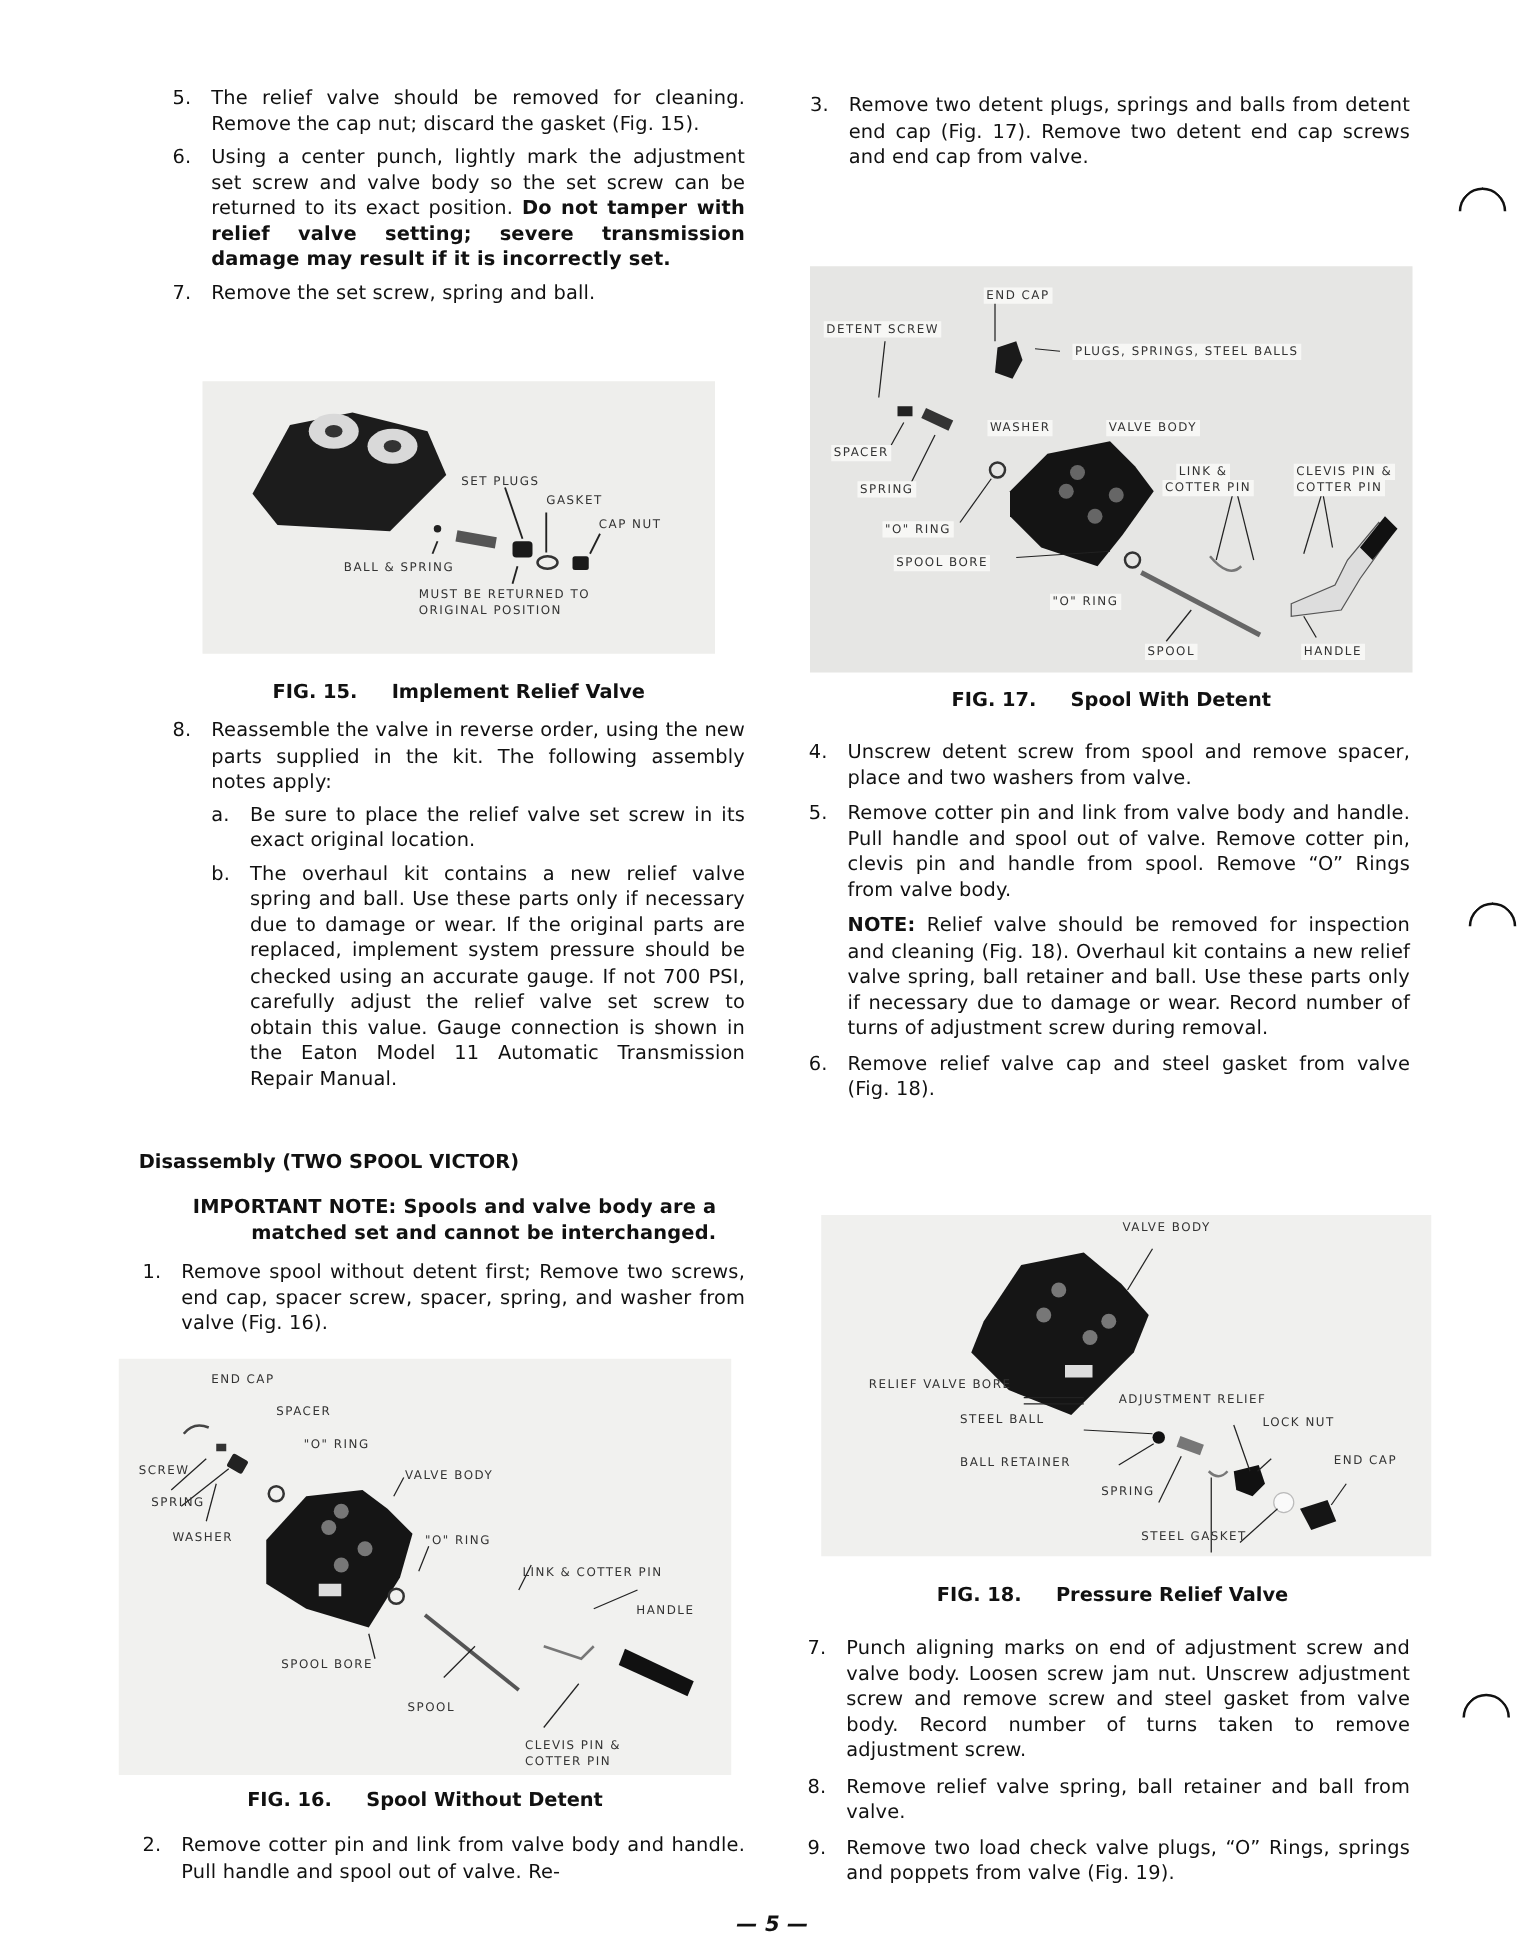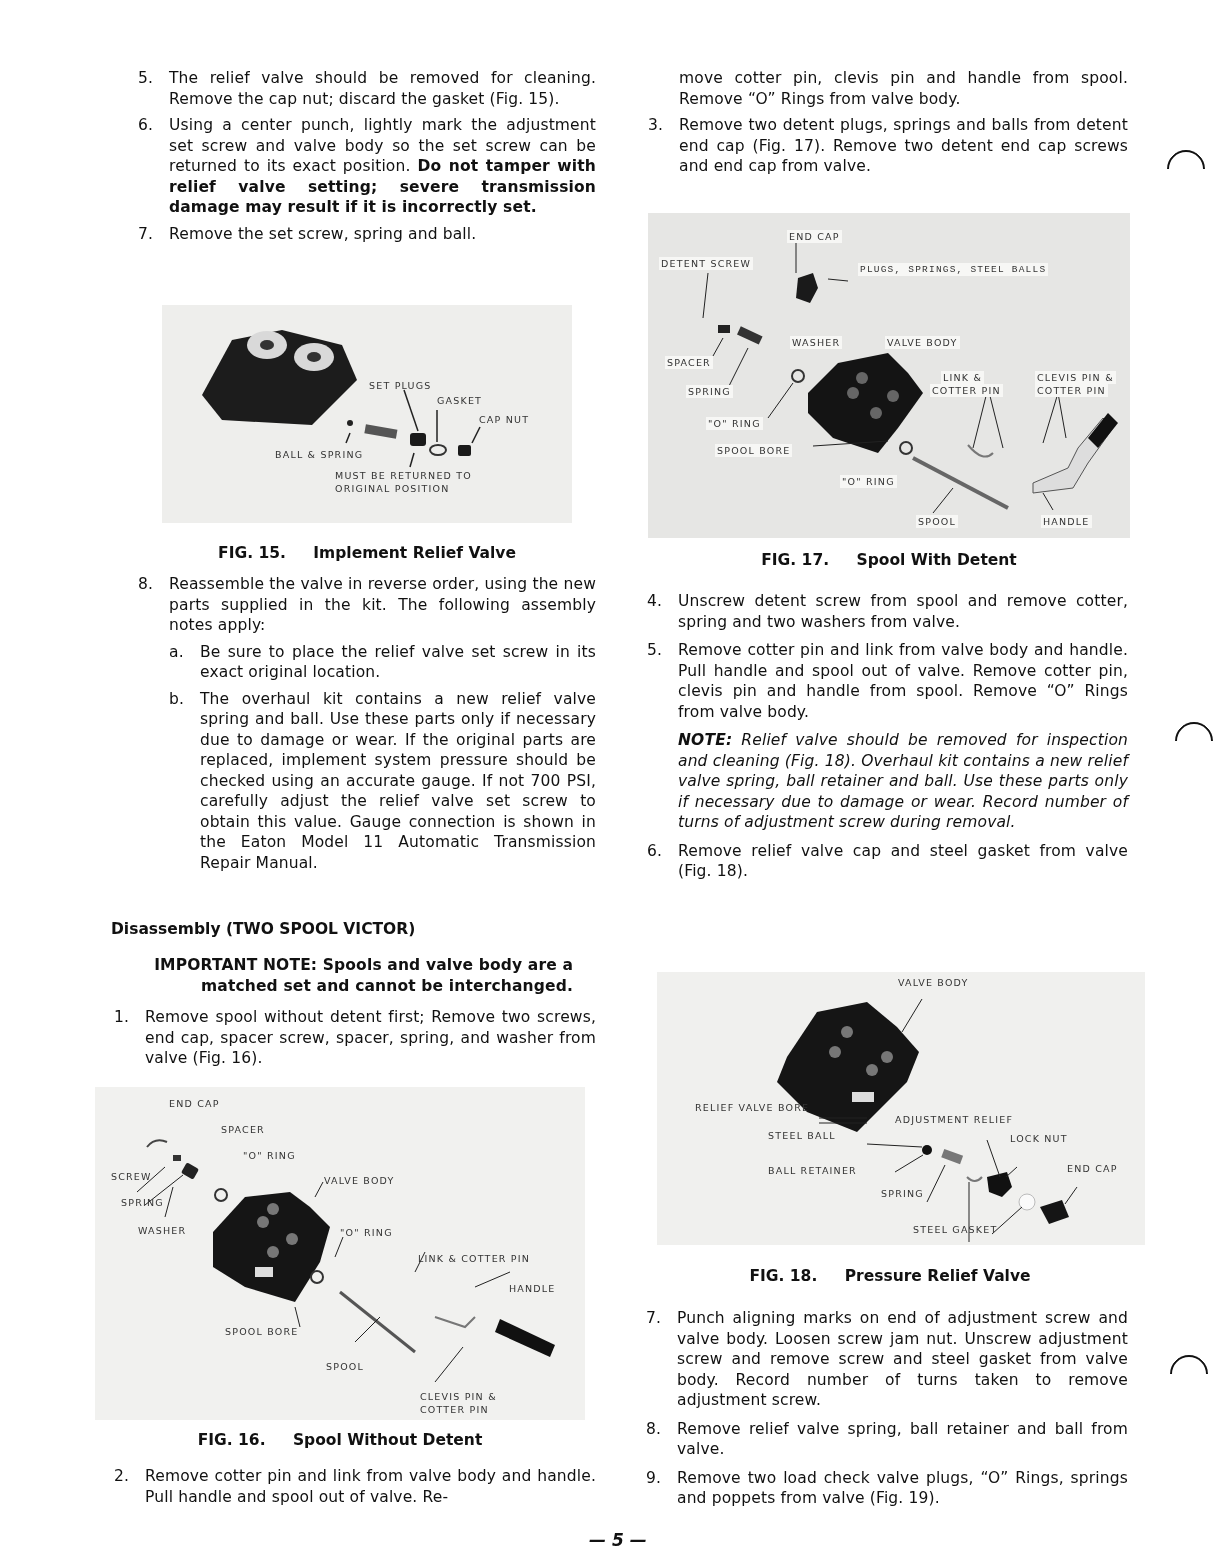--- a/index.html
+++ b/index.html
@@ -150,21 +150,20 @@
 </div>
 
 <div class="col" style="left:145px; top:1466px; width:451px;">
   <div class="item p">
     <span class="num">2.</span>
     <span>Remove cotter pin and link from valve body and handle. Pull handle and spool out of valve. Re-</span>
   </div>
 </div>
 
 <div class="col" style="left:679px; top:68px; width:449px;">
-  <div class="p">move cotter pin, clevis pin and handle from spool. Remove “O” Rings from valve body.</div>
   <div class="item p" style="margin-top:6px;">
     <span class="num">3.</span>
     <span>Remove two detent plugs, springs and balls from detent end cap (Fig. 17). Remove two detent end cap screws and end cap from valve.</span>
   </div>
 </div>
 
 <div class="photo" style="left:648px; top:213px; width:482px; height:325px; background:#e6e6e4;">
   <svg viewBox="0 0 482 325">
     <path d="M160 180 L190 150 L240 140 L260 160 L275 180 L250 215 L230 240 L185 225 L160 200 Z" fill="#141414"></path>
     <circle cx="205" cy="180" r="6" fill="#666"></circle>
@@ -189,21 +188,21 @@
     <line x1="165" y1="233" x2="240" y2="228" stroke="#222"></line>
     <line x1="340" y1="175" x2="325" y2="235" stroke="#222"></line>
     <line x1="340" y1="175" x2="355" y2="235" stroke="#222"></line>
     <line x1="410" y1="180" x2="395" y2="230" stroke="#222"></line>
     <line x1="410" y1="180" x2="418" y2="225" stroke="#222"></line>
     <line x1="285" y1="300" x2="305" y2="275" stroke="#222"></line>
     <line x1="405" y1="297" x2="395" y2="280" stroke="#222"></line>
   </svg>
   <span class="lbl box" style="left:139px; top:17px;">END CAP</span>
   <span class="lbl box" style="left:11px; top:44px;text-align:right;">DETENT SCREW</span>
-  <span class="lbl box" style="left:210px; top:50px;font-family:Liberation Mono, monospace;">PLUGS, SPRINGS, STEEL BALLS</span>
+  <span class="lbl box" style="left:210px; top:62px;">PLUGS, SPRINGS, STEEL BALLS</span>
   <span class="lbl box" style="left:142px; top:123px;">WASHER</span>
   <span class="lbl box" style="left:237px; top:123px;">VALVE BODY</span>
   <span class="lbl box" style="left:17px; top:143px;">SPACER</span>
   <span class="lbl box" style="left:282px; top:158px;margin-left:11px;">LINK &amp;</span>
   <span class="lbl box" style="left:387px; top:158px;">CLEVIS PIN &amp;</span>
   <span class="lbl box" style="left:38px; top:172px;">SPRING</span>
   <span class="lbl box" style="left:282px; top:171px;">COTTER PIN</span>
   <span class="lbl box" style="left:387px; top:171px;">COTTER PIN</span>
   <span class="lbl box" style="left:58px; top:204px;">"O" RING</span>
   <span class="lbl box" style="left:67px; top:231px;">SPOOL BORE</span>
@@ -213,27 +212,27 @@
 </div>
 
 <div class="cap" style="left:648px; top:551px; width:482px;">
   <span class="fig">FIG. 17.</span>
   <span>Spool With Detent</span>
 </div>
 
 <div class="col" style="left:678px; top:591px; width:450px;">
   <div class="item p">
     <span class="num">4.</span>
-    <span>Unscrew detent screw from spool and remove cotter, spring and two washers from valve.</span>
+    <span>Unscrew detent screw from spool and remove spacer, place and two washers from valve.</span>
   </div>
   <div class="item p" style="margin-top:8px;">
     <span class="num">5.</span>
     <span>Remove cotter pin and link from valve body and handle. Pull handle and spool out of valve. Remove cotter pin, clevis pin and handle from spool. Remove “O” Rings from valve body.</span>
   </div>
-  <div class="p" style="margin-top:8px;font-style:italic;">
+  <div class="p" style="margin-top:8px;">
     <b>NOTE:</b>
     <span>Relief valve should be removed for inspection and cleaning (Fig. 18). Overhaul kit contains a new relief valve spring, ball retainer and ball. Use these parts only if necessary due to damage or wear. Record number of turns of adjustment screw during removal.</span>
   </div>
   <div class="item p" style="margin-top:8px;">
     <span class="num">6.</span>
     <span>Remove relief valve cap and steel gasket from valve (Fig. 18).</span>
   </div>
 </div>
 
 <div class="photo" style="left:657px; top:972px; width:488px; height:273px; background:#f0f0ee;">

